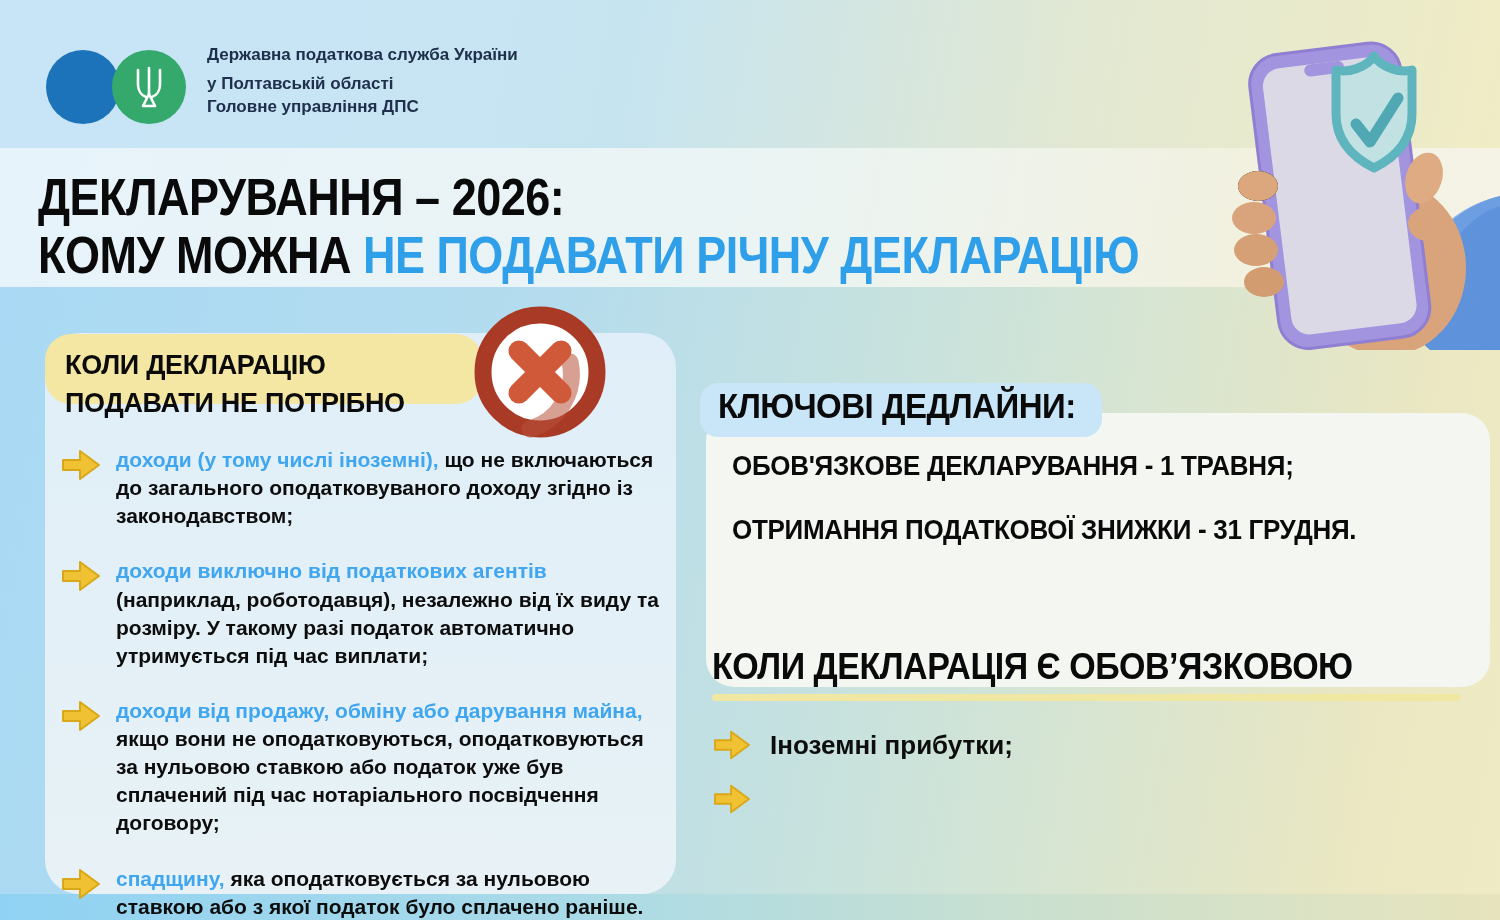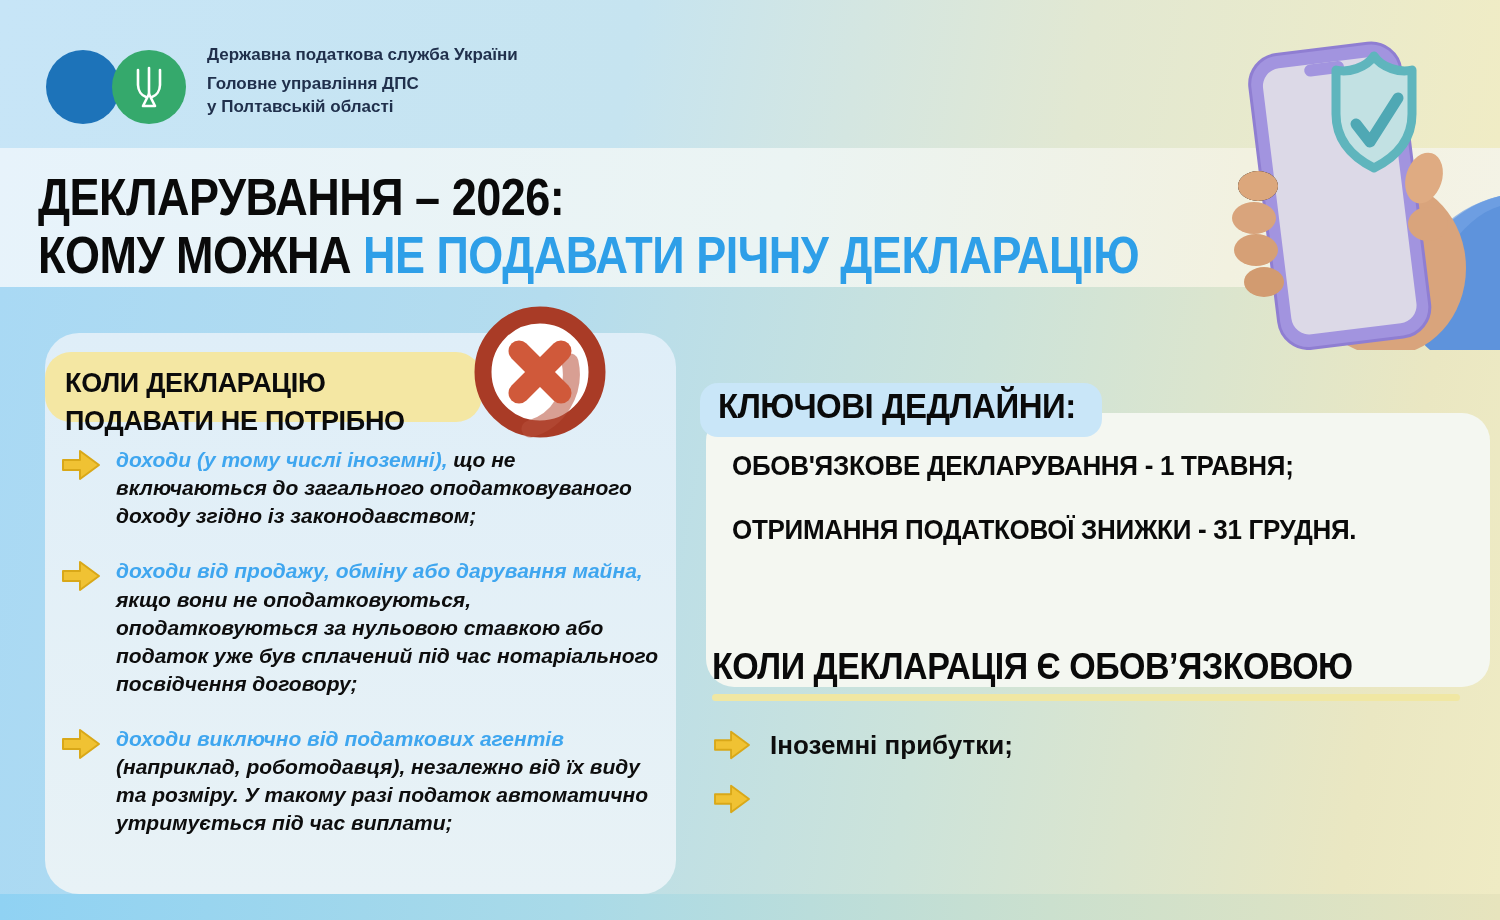--- a/index.html
+++ b/index.html
@@ -27,27 +27,27 @@
   
   .title-line{left:38px;color:#0a0a0a;font-weight:bold;font-size:45px;letter-spacing:-.5px;
     transform:scaleY(1.14);transform-origin:left top;white-space:nowrap;}
   .title-1{top:168px;}
   .title-2{top:226px;}
   .title-blue{color:#2e9fe8;}
 
   
   .card-left{left:45px;top:333px;width:631px;height:561px;border-radius:34px;
     background:linear-gradient(180deg,#dfeef8,#e8f2f6);}
-  .pill-yellow{left:45px;top:352px;width:437px;height:70px;border-radius:26px;background:#f4e7a3;}
+  .pill-yellow{left:45px;top:334px;width:437px;height:70px;border-radius:26px;background:#f4e7a3;}
   .pill-yellow .txt{margin:13px 0 0 20px;font-size:27px;font-weight:bold;color:#0b0b0b;
     line-height:1.33;letter-spacing:-.3px;transform:scaleY(1.05);transform-origin:left top;}
   .x-badge{left:474px;top:306px;}
 
   .bullets{left:60px;top:446px;width:600px;display:flex;flex-direction:column;gap:27px;}
-  .bullet-row{display:flex;gap:14px;font-style:italic;}
+  .bullet-row{display:flex;gap:14px;}
   .bullet-row .arrow{flex:0 0 auto;margin-top:1px;}
   .bullet-text{font-size:21px;font-weight:bold;color:#0d0d0d;line-height:1.34;width:585px;}
   .lead{color:#3fa6ef;}
 
   
   .deadline-card{left:706px;top:413px;width:784px;height:274px;border-radius:28px;background:#f4f7f1;}
   .deadline-label{left:700px;top:383px;background:#c9e6f8;border-radius:18px;padding:3px 26px 13px 18px;}
   .deadline-label .txt{font-size:33px;font-weight:bold;color:#0a0a0a;letter-spacing:-.5px;
     transform:scaleY(1.08);transform-origin:left top;white-space:nowrap;}
   .deadline-items{left:732px;top:450px;display:flex;flex-direction:column;gap:33px;}
@@ -79,22 +79,22 @@
     <g stroke="#ffffff" stroke-width="2.6" fill="none" stroke-linecap="round" stroke-linejoin="round">
       <path d="M37 18 v26"></path>
       <path d="M26 20 v15 a11 13 0 0 0 8 12"></path>
       <path d="M48 20 v15 a11 13 0 0 1 -8 12"></path>
       <path d="M37 44 l-6 12 h12 z"></path>
     </g>
   </svg>
 </div>
 <div class="abs org">
   <div class="l1">Державна податкова служба України</div>
+  <div>у Полтавській області</div>
   <div>Головне управління ДПС</div>
-  <div>у Полтавській області</div>
 </div>
 
 <div class="abs title-line title-1">ДЕКЛАРУВАННЯ – 2026:</div>
 <div class="abs title-line title-2"><span>КОМУ МОЖНА </span><span class="title-blue">НЕ ПОДАВАТИ РІЧНУ ДЕКЛАРАЦІЮ</span></div>
 
 <div class="abs illus">
   <svg width="272" height="322" viewBox="0 0 272 322">
 
     <path d="M272 168 C230 178 196 212 186 252 C179 284 186 310 202 322 L272 322 Z" fill="#5e93dc"></path>
     <path d="M272 168 C246 174 222 188 206 208 L218 224 C234 200 252 184 272 178 Z" fill="#74a3e4" opacity="0.7"></path>
@@ -146,27 +146,33 @@
   <div class="bullet-row">
     <svg class="arrow" width="42" height="36" viewBox="0 0 42 36">
       <path d="M3 13 h17 v-9 l19 14 -19 14 v-9 h-17 z" fill="#f0c233" stroke="#d9a818" stroke-width="2" stroke-linejoin="round"></path>
     </svg>
     <div class="bullet-text"><span class="lead">доходи (у тому числі іноземні),</span><span> що не включаються до загального оподатковуваного доходу згідно із законодавством;</span></div>
   </div>
   <div class="bullet-row">
     <svg class="arrow" width="42" height="36" viewBox="0 0 42 36">
       <path d="M3 13 h17 v-9 l19 14 -19 14 v-9 h-17 z" fill="#f0c233" stroke="#d9a818" stroke-width="2" stroke-linejoin="round"></path>
     </svg>
+    <div class="bullet-text"><span class="lead">доходи виключно від податкових агентів</span><span> (наприклад, роботодавця), незалежно від їх виду та розміру. У такому разі податок автоматично утримується під час виплати;</span></div>
+  </div>
+  <div class="bullet-row">
+    <svg class="arrow" width="42" height="36" viewBox="0 0 42 36">
+      <path d="M3 13 h17 v-9 l19 14 -19 14 v-9 h-17 z" fill="#f0c233" stroke="#d9a818" stroke-width="2" stroke-linejoin="round"></path>
+    </svg>
     <div class="bullet-text"><span class="lead">доходи від продажу, обміну або дарування майна,</span><span> якщо вони не оподатковуються, оподатковуються за нульовою ставкою або податок уже був сплачений під час нотаріального посвідчення договору;</span></div>
   </div>
   <div class="bullet-row">
     <svg class="arrow" width="42" height="36" viewBox="0 0 42 36">
       <path d="M3 13 h17 v-9 l19 14 -19 14 v-9 h-17 z" fill="#f0c233" stroke="#d9a818" stroke-width="2" stroke-linejoin="round"></path>
     </svg>
-    <div class="bullet-text"><span class="lead">доходи виключно від податкових агентів</span><span> (наприклад, роботодавця), незалежно від їх виду та розміру. У такому разі податок автоматично утримується під час виплати;</span></div>
+    <div class="bullet-text"><span class="lead">спадщину,</span><span> яка оподатковується за нульовою ставкою або з якої податок було сплачено раніше.</span></div>
   </div>
 </div>
 
 <div class="abs deadline-card"></div>
 <div class="abs deadline-label">
   <div class="txt">КЛЮЧОВІ ДЕДЛАЙНИ:</div>
 </div>
 <div class="abs deadline-items">
   <div class="deadline-item">ОБОВ'ЯЗКОВЕ ДЕКЛАРУВАННЯ - 1 ТРАВНЯ;</div>
   <div class="deadline-item">ОТРИМАННЯ ПОДАТКОВОЇ ЗНИЖКИ - 31 ГРУДНЯ.</div>

